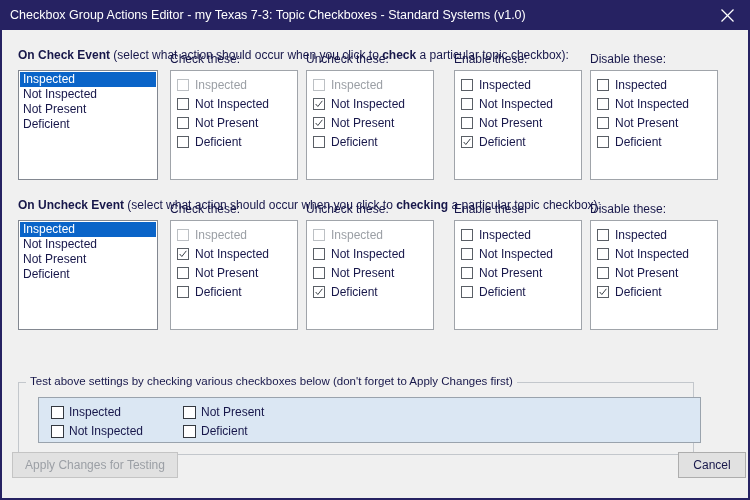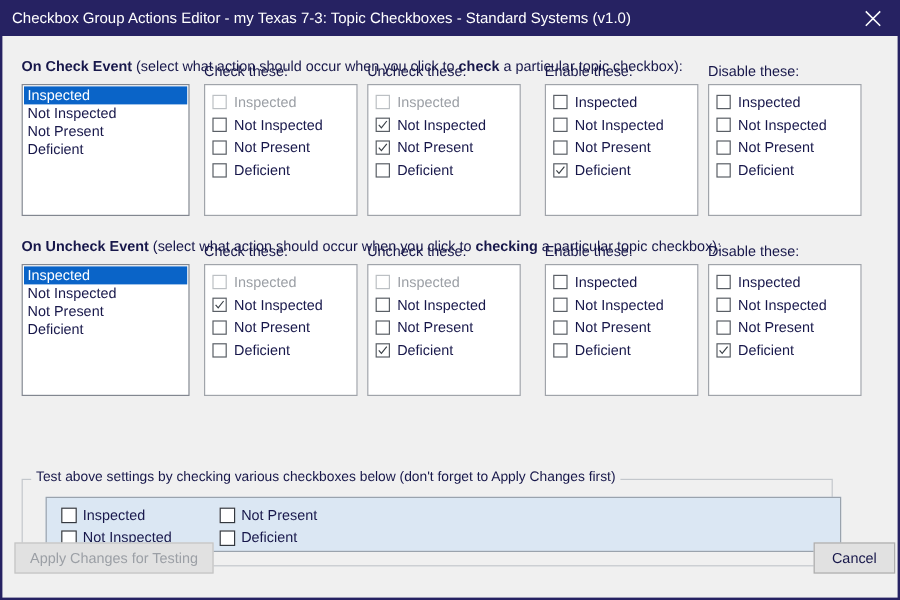--- a/index.html
+++ b/index.html
@@ -141,21 +141,21 @@
     color: #17174a;
     margin-left: 6px;
     white-space: nowrap;
   }
   .cbrow.dis .cblabel { color: #9b9fa5; }
 
   
   #test-group {
     position: absolute;
     left: 16px;
-    top: 362px;
+    top: 345px;
     width: 676px;
     height: 80px;
     box-sizing: border-box;
   }
   #test-group .gb-border {
     position: absolute;
     left: 0; top: 7px;
     width: 100%;
     height: calc(100% - 7px);
     border: 1px solid #c3c7cc;

